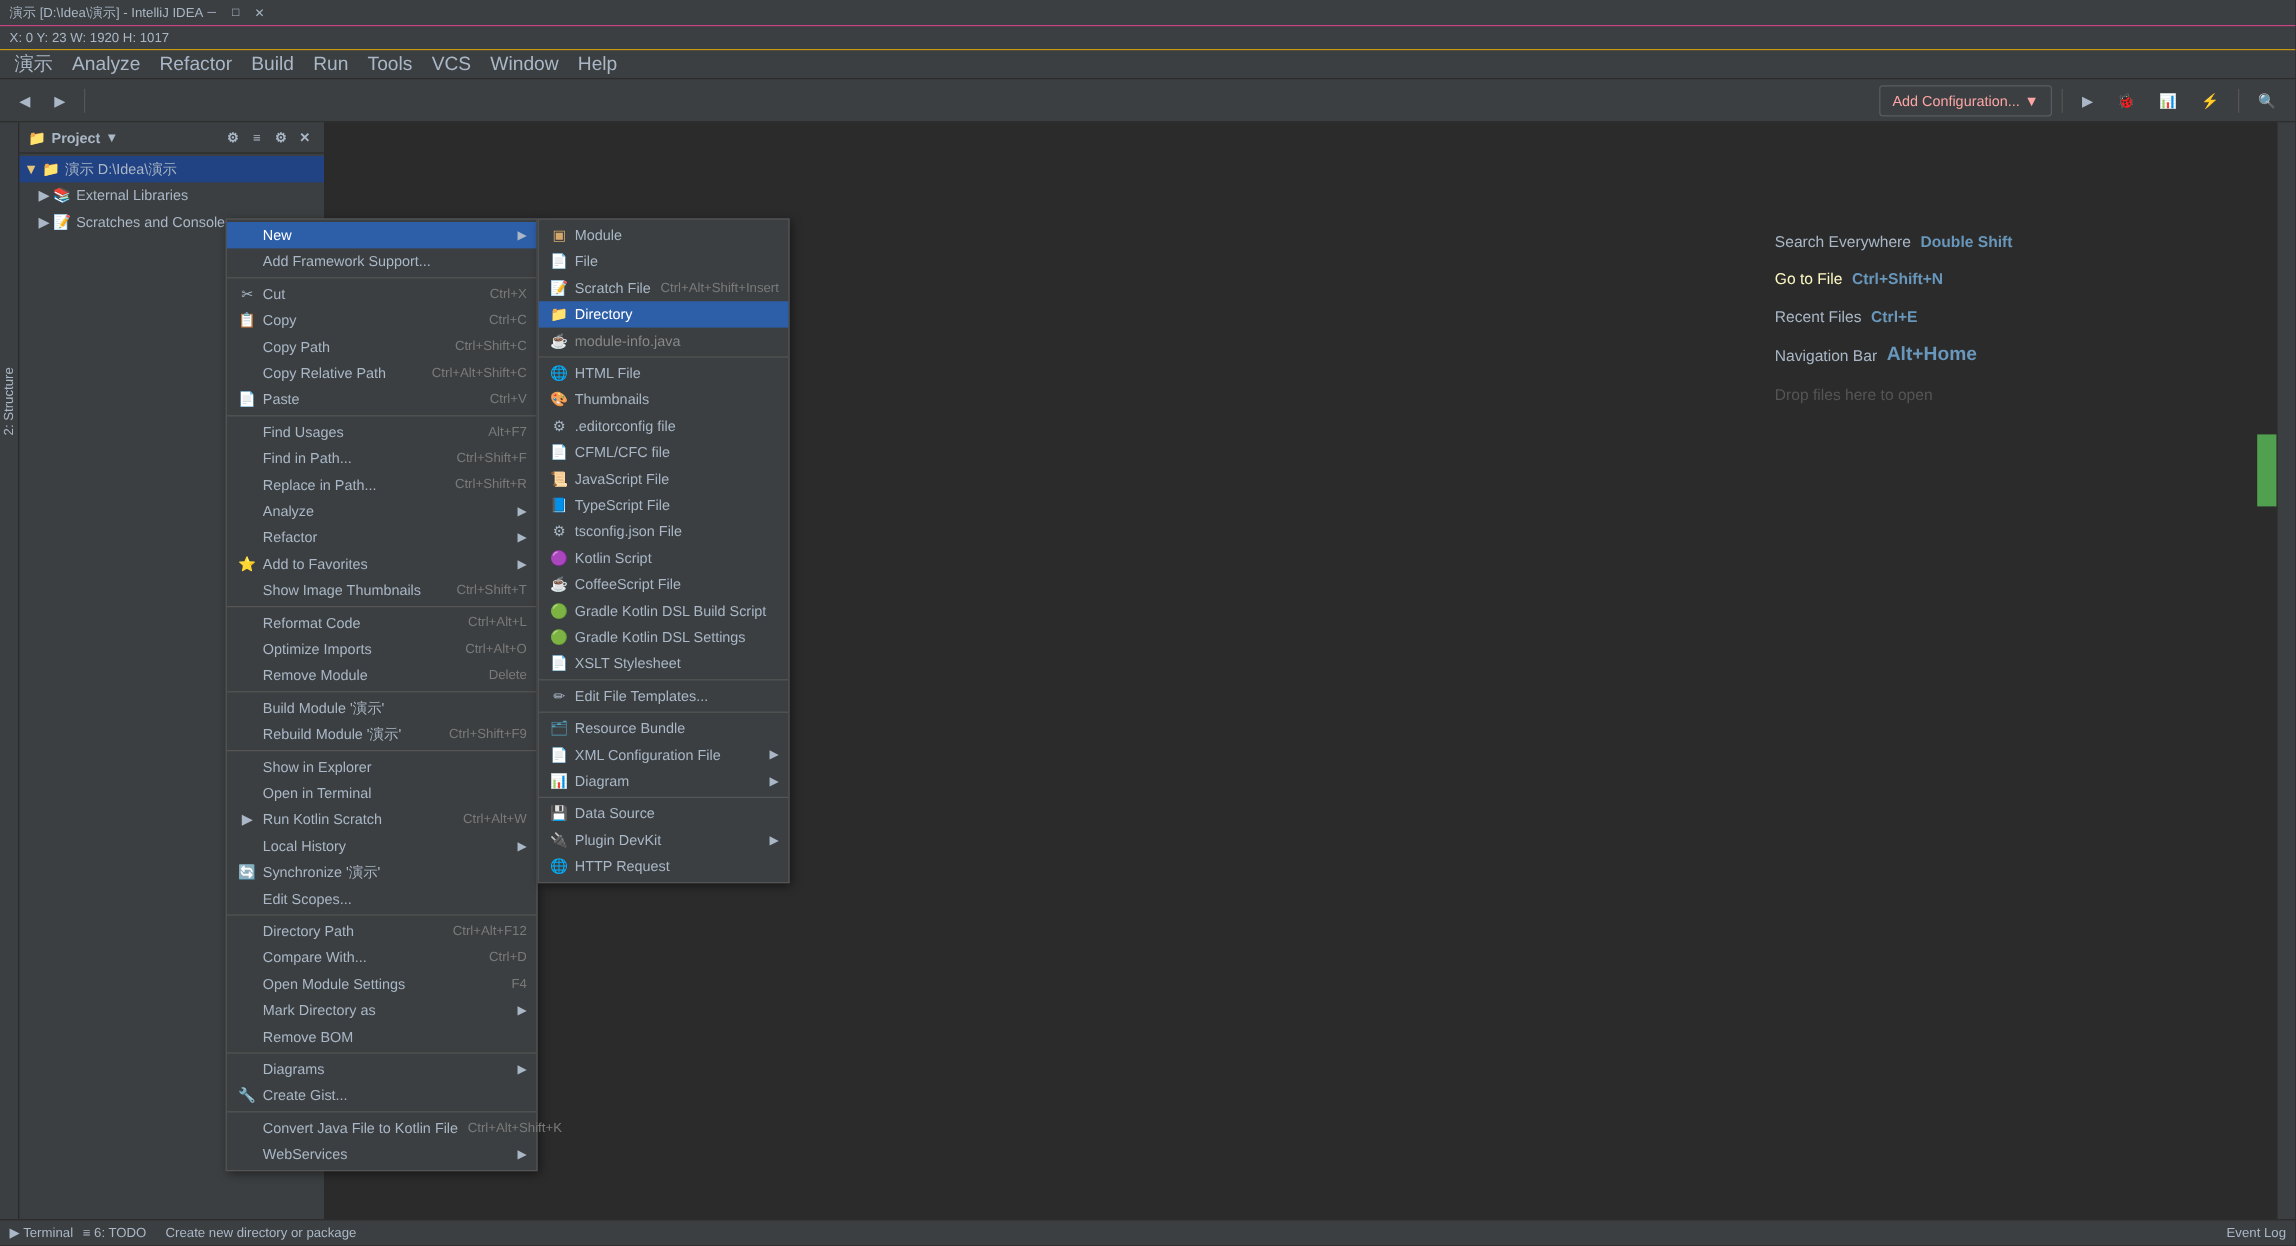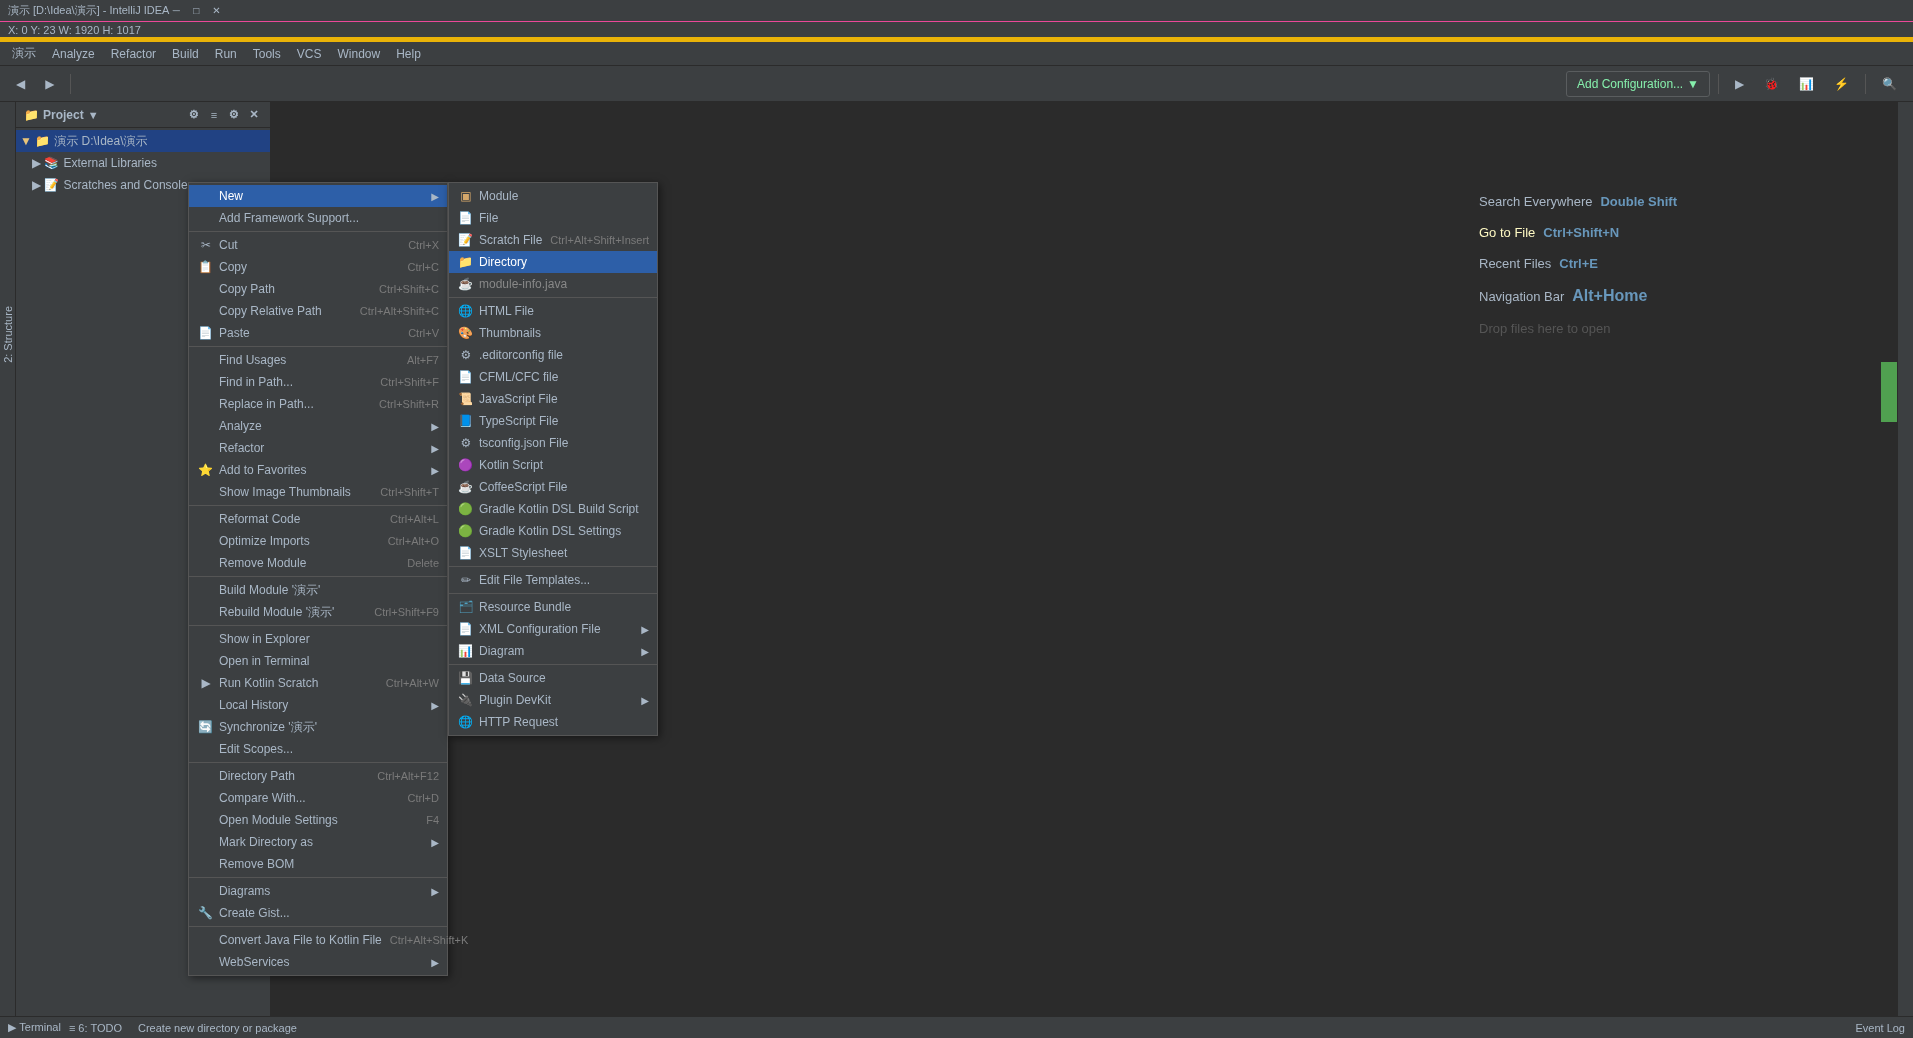--- a/index.html
+++ b/index.html
@@ -42,31 +42,31 @@
 
     
     #coords-bar {
       height: 20px;
       background: #3c3f41;
       display: flex;
       align-items: center;
       padding: 0 8px;
       font-size: 11px;
       color: #a9b7c6;
-      border-bottom: 5px solid #eab308;
+      border-bottom: 1px solid #eab308;
     }
 
     
     #menu-bar {
       height: 24px;
       background: #3c3f41;
       display: flex;
       align-items: center;
       padding: 0 4px;
-      font-size: 12px;
+      font-size: 16px;
       color: #a9b7c6;
       border-bottom: 1px solid #2b2b2b;
     }
     .menu-item {
       padding: 2px 8px;
       cursor: pointer;
       border-radius: 2px;
     }
 
     
@@ -94,21 +94,21 @@
     }
     .add-config-btn {
       background: #3c3f41;
       border: 1px solid #5a5d5f;
       padding: 2px 10px;
       border-radius: 3px;
       height: 26px;
       display: flex;
       align-items: center;
       font-size: 12px;
-      color: #86efac;
+      color: #fca5a5;
       cursor: pointer;
     }
     .toolbar-separator {
       width: 1px;
       height: 20px;
       background: #555;
       margin: 0 4px;
     }
 
     

